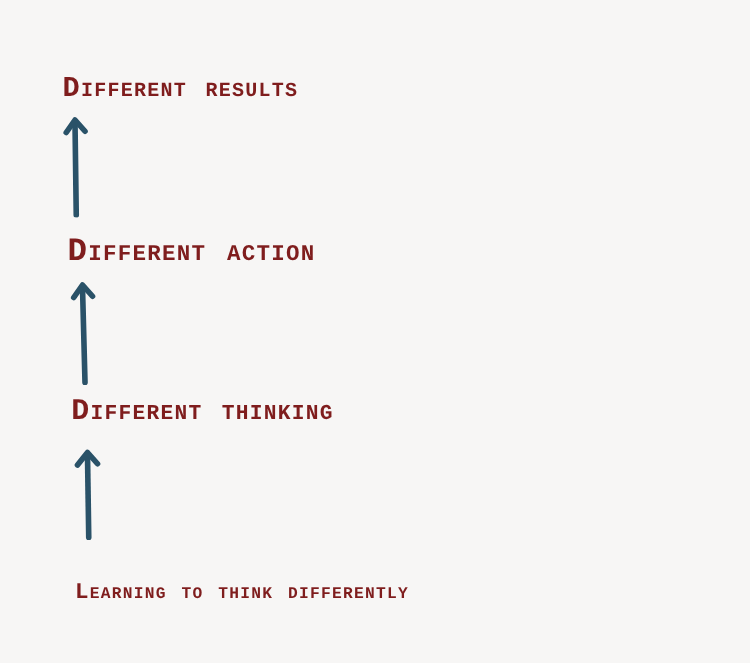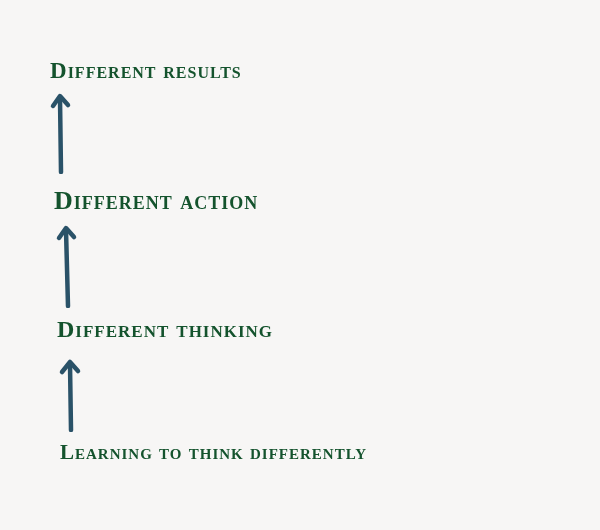--- a/index.html
+++ b/index.html
@@ -2,23 +2,23 @@
 <html><head>
   <meta charset="utf-8">
   <style>
     html, body { margin:0; padding:0; }
     body {
       width:600px; height:530px; position:relative; overflow:hidden;
       background:#f7f6f5;
     }
     .label {
       position:absolute;
-      font-family:Liberation Serif, serif;
+      font-family:Liberation Mono, monospace;
       font-weight:bold;
-      color:#14532d;
+      color:#7f1d1d;
       white-space:nowrap;
       letter-spacing:1px;
       font-variant:small-caps;
       text-transform:lowercase;
       transform-origin:left top;
     }
     .label::first-letter { text-transform:uppercase; }
     .arrow { position:absolute; }
   </style>
 </head>
@@ -39,14 +39,14 @@
     <path d="M5 14 L12 4 L20 13" stroke="#2a5268" stroke-width="4.5" stroke-linecap="round" stroke-linejoin="round" fill="none"></path>
   </svg>
 
   <div class="label" style="left:57px; top:316px; font-size:24px;text-align:center;">Different Thinking</div>
 
   <svg class="arrow" style="left:58px; top:358px;" width="26" height="74" viewBox="0 0 26 74">
     <path d="M13 72 L12 6" stroke="#2a5268" stroke-width="4.5" stroke-linecap="round" fill="none"></path>
     <path d="M4 14 L12 4 L20 13" stroke="#2a5268" stroke-width="4.5" stroke-linecap="round" stroke-linejoin="round" fill="none"></path>
   </svg>
 
-  <div class="label" style="left:60px; top:440px; font-size:21px;">Learning to think differently</div>
+  <div class="label" style="left:60px; top:464px; font-size:18px;">Learning to think differently</div>
 </div>
 
 </body></html>

